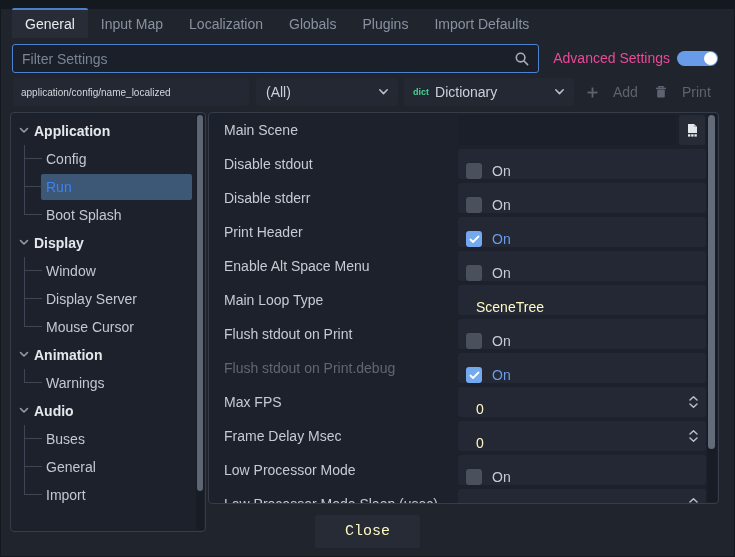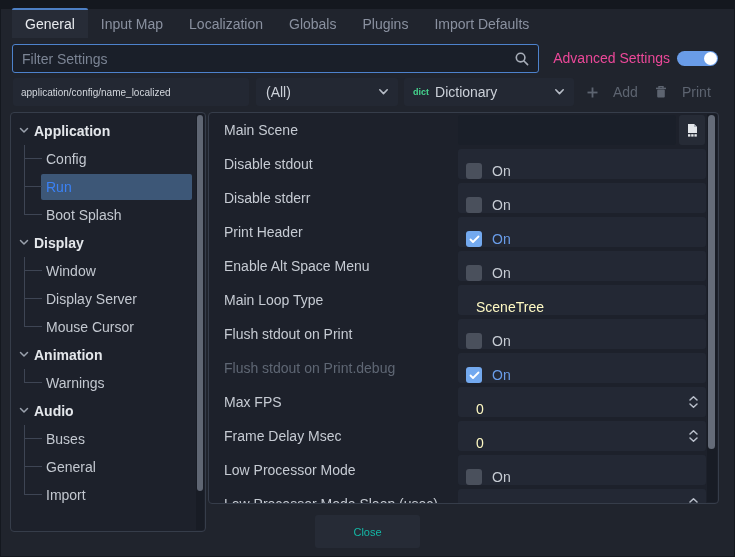--- a/index.html
+++ b/index.html
@@ -159,21 +159,21 @@
   }
   .list-thumb {
     position: absolute; right: 3px; top: 2px; width: 7px; height: 334px;
     background: #646b78; border-radius: 3.5px;
   }
 
   
   .close-btn {
     position: absolute; left: 315px; top: 515px; width: 105px; height: 33px;
     background: #262b36; border: none; border-radius: 3px; cursor: pointer;
-    color: #14b8a6; font-size: 11px; font-family: Liberation Sans, sans-serif;
+    color: #fef9c3; font-size: 15px; font-family: Liberation Mono, monospace;
   }
 </style>
 </head>
 <body>
 
 <div class="dialog-bg"></div>
 
 <div class="tabbar">
   <div class="tab active"><span>General</span></div>
   <div class="tab"><span>Input Map</span></div>

